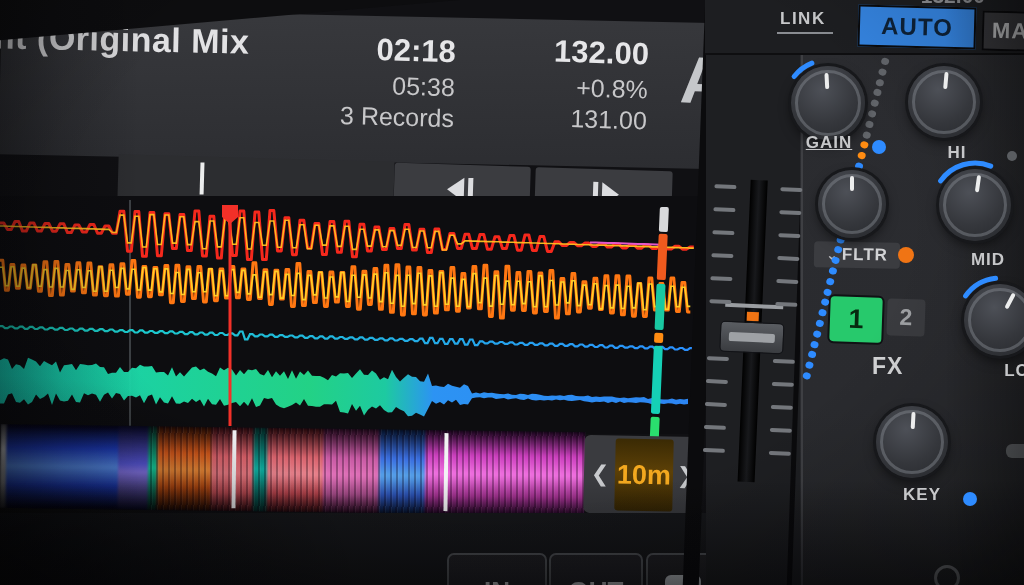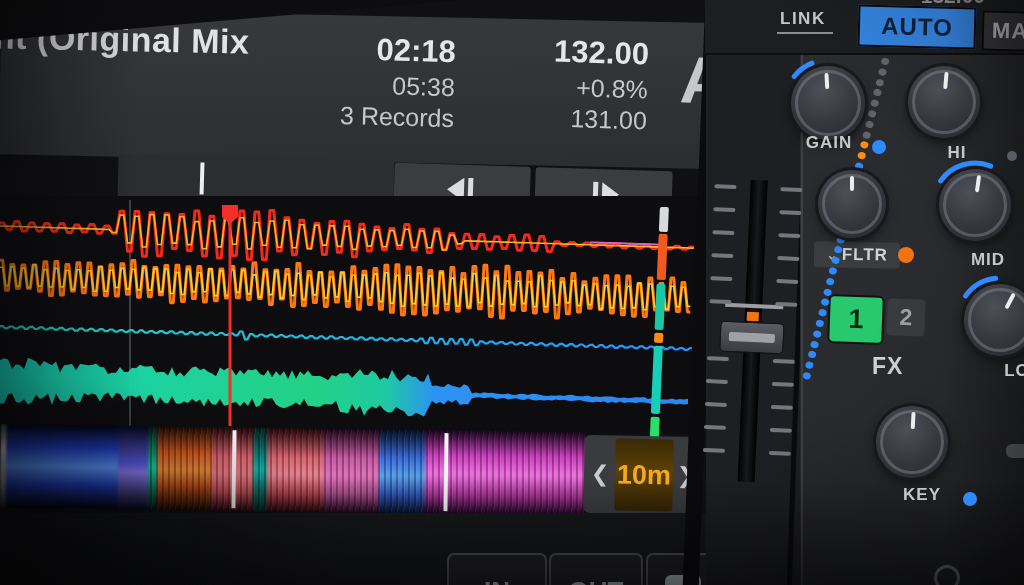--- a/index.html
+++ b/index.html
@@ -318,21 +318,21 @@
   <div class="abs overlay" id="ov-vignette"></div>
 <div class="knob" style="left: 791px; top: 66px; width: 74px; height: 74px; position: absolute;">
       <div class="knob-ring"></div>
       <div class="knob-rot" style="transform: rotate(-3deg);">
         <div class="knob-ptr" style="top: 6.66px; height: 16.65px;"></div>
       </div>
     </div>
     <svg width="96" height="96" style="position: absolute; left: 780px; top: 55px; pointer-events: none;">
       <path d="M14.115537594910961 21.52655656099669 A43 43 0 0 1 31.891916483115782 8.131094253628142" stroke="#2e8bff" stroke-width="5" fill="none" stroke-linecap="round"></path>
     </svg>
-    <div class="knob-label" style="left: 829px; top: 133px;">GAIN</div>
+    <div class="knob-label" style="left: 829px; top: 133px; text-decoration: underline;">GAIN</div>
     <div class="knob" style="left: 908px; top: 66px; width: 72px; height: 72px; position: absolute;">
       <div class="knob-ring"></div>
       <div class="knob-rot" style="transform: rotate(5deg);">
         <div class="knob-ptr" style="top: 6.48px; height: 16.2px;"></div>
       </div>
     </div>
     <div class="knob-label" style="left: 957px; top: 143px;">HI</div>
     <div class="knob" style="left: 818px; top: 170px; width: 68px; height: 68px; position: absolute;">
       <div class="knob-ring"></div>
       <div class="knob-rot" style="transform: rotate(0deg);">

